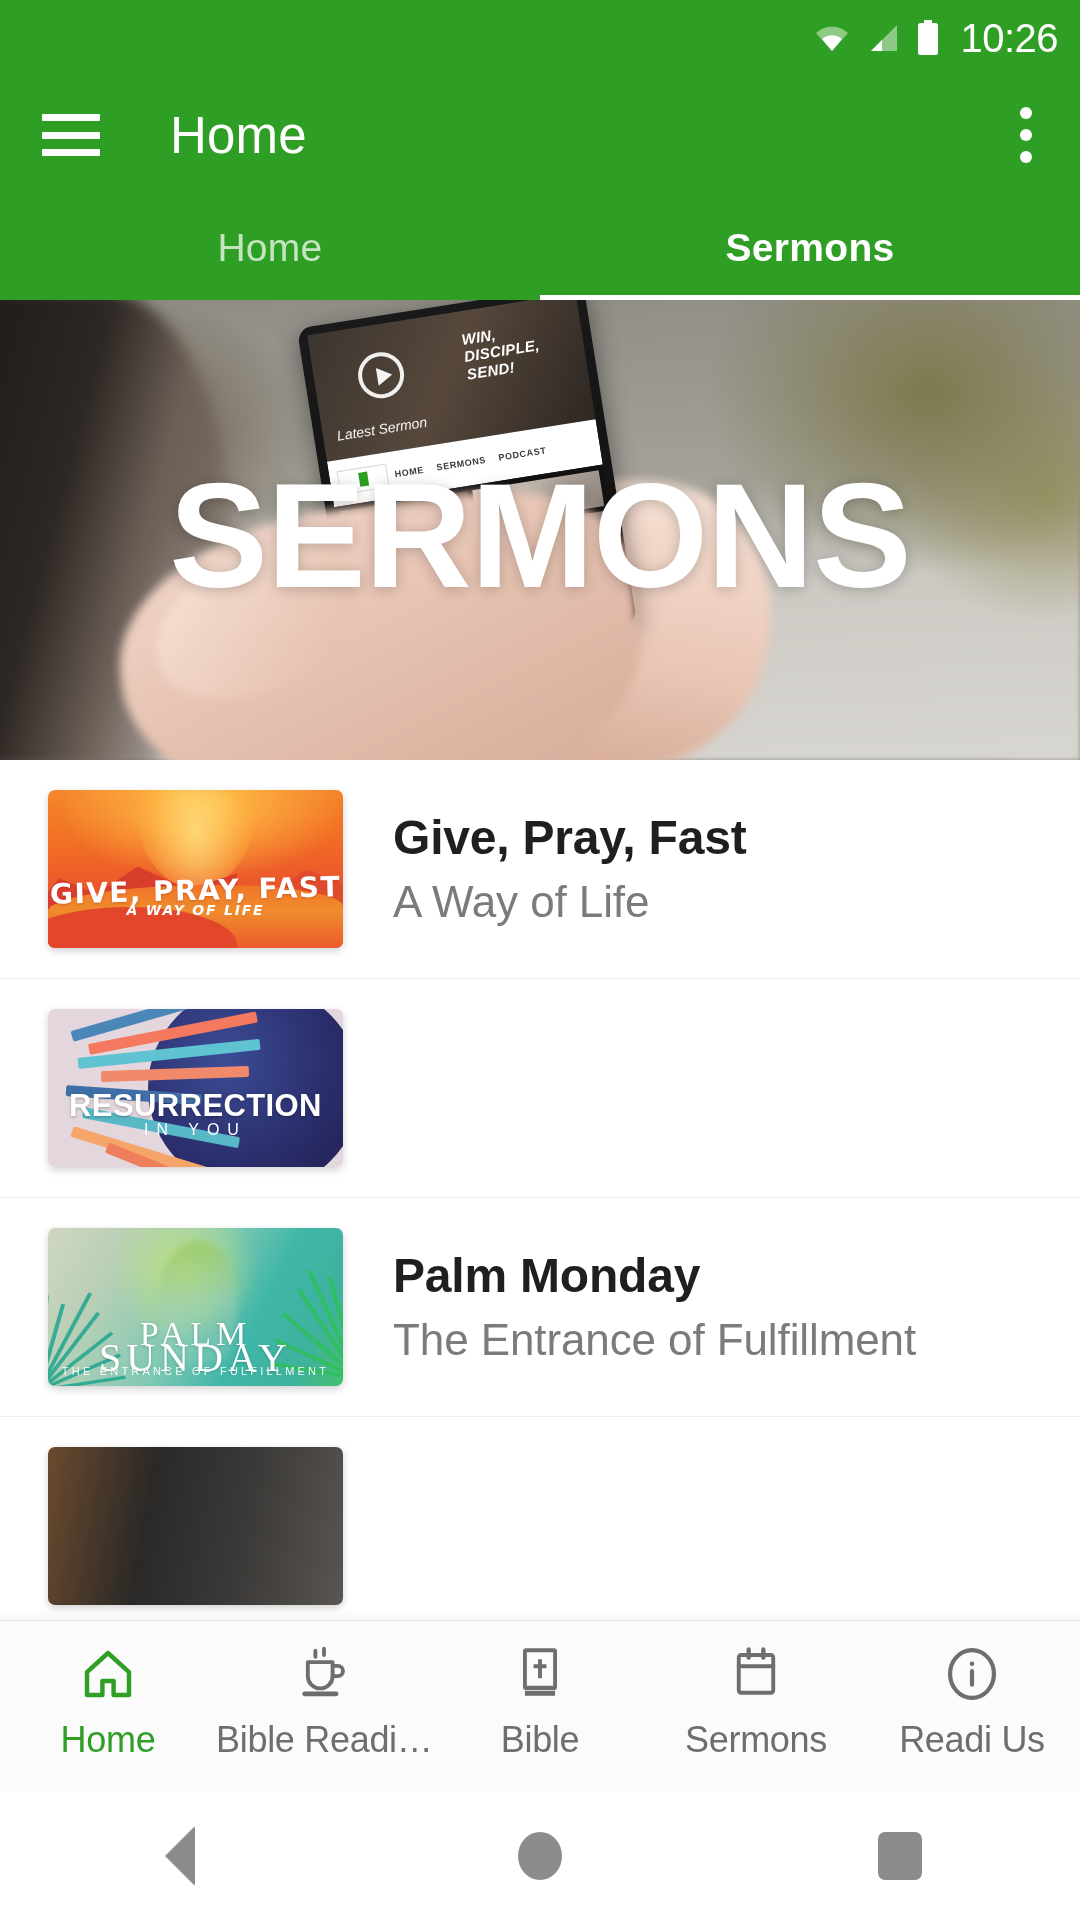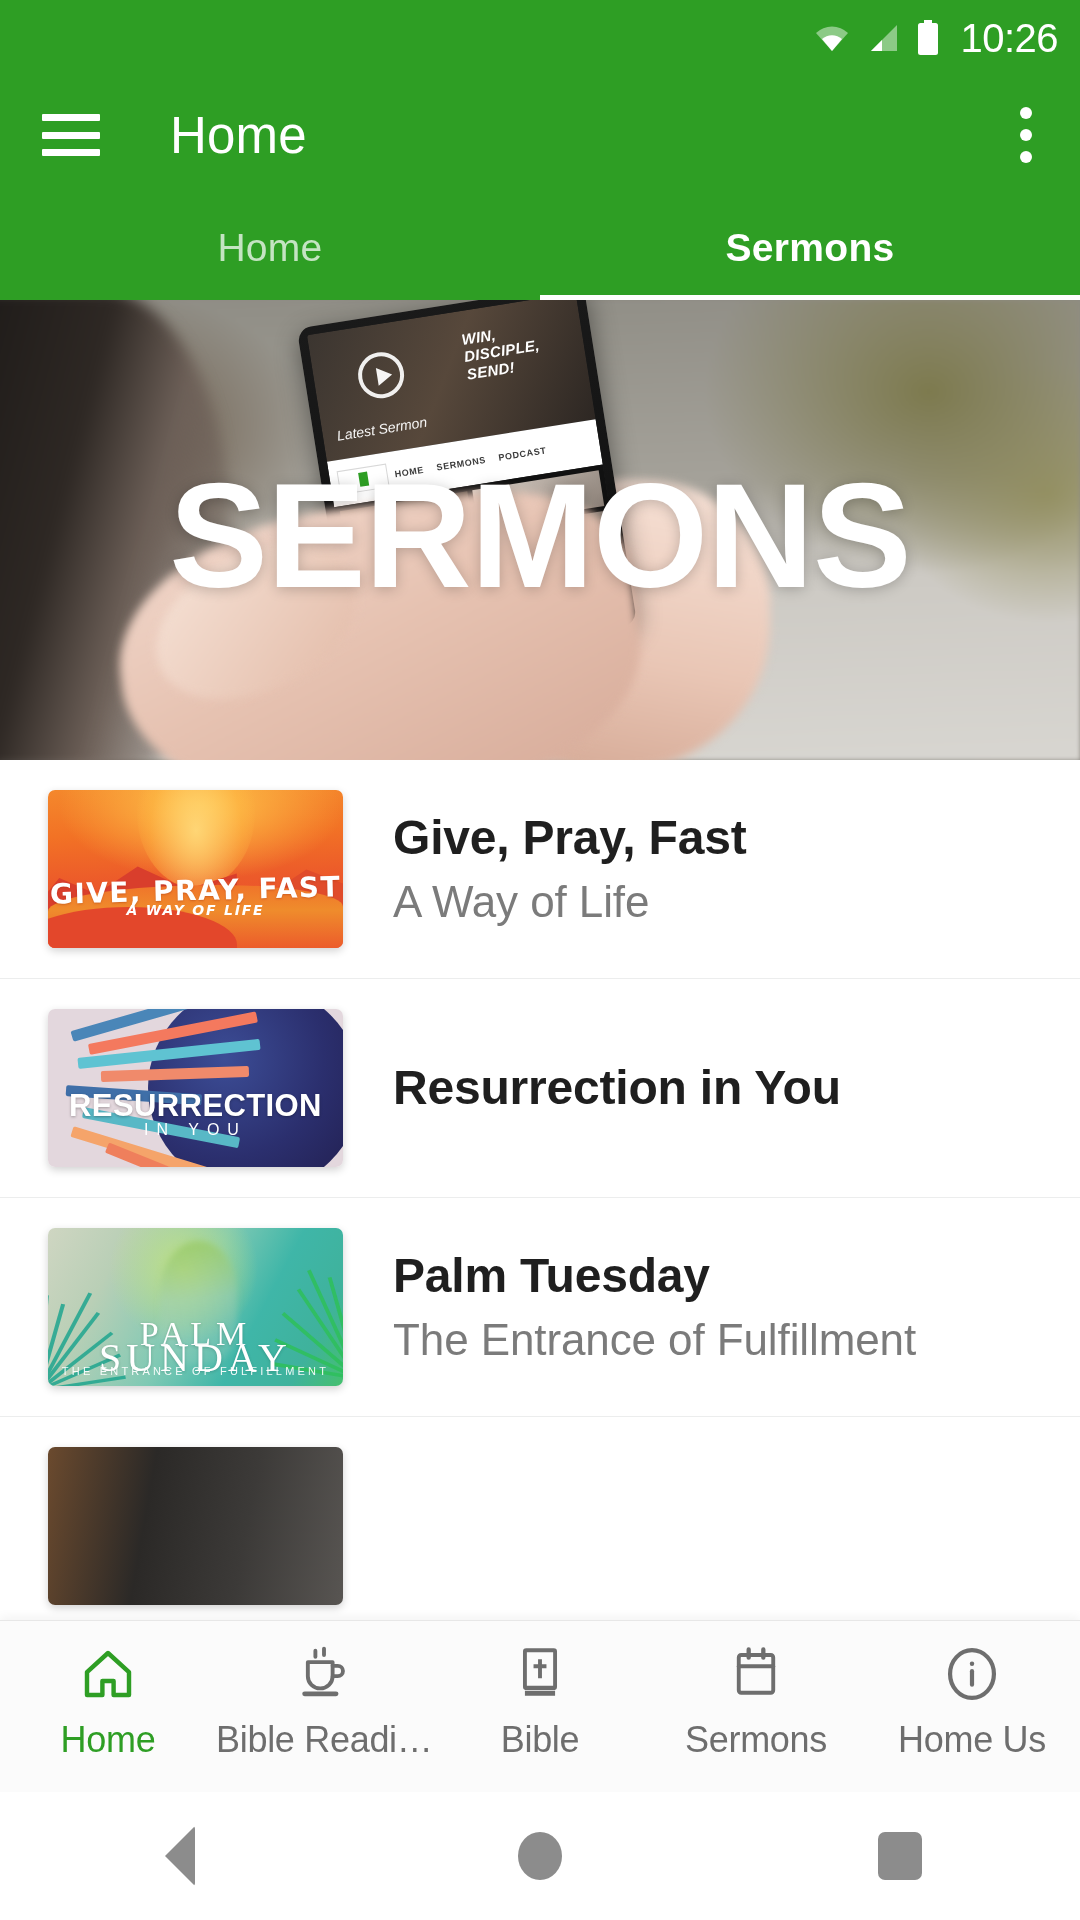--- a/index.html
+++ b/index.html
@@ -437,23 +437,20 @@
           <div class="res-sh" style="left:10%;top:31%;width:62%;background:#5fc3d2;transform:rotate(-6deg);"></div>
           <div class="res-sh" style="left:18%;top:39%;width:50%;background:#f08a6b;transform:rotate(-2deg);"></div>
           <div class="res-sh" style="left:6%;top:48%;width:46%;background:#3f6fa8;transform:rotate(4deg);"></div>
           <div class="res-sh" style="left:12%;top:62%;width:54%;background:#58b8c6;transform:rotate(11deg);"></div>
           <div class="res-sh" style="left:8%;top:74%;width:48%;background:#f5a46a;transform:rotate(17deg);"></div>
           <div class="res-sh" style="left:20%;top:84%;width:44%;background:#ef7f5c;transform:rotate(22deg);"></div>
           <div class="res-txt1">RESURRECTION</div>
           <div class="res-txt2">IN YOU</div>
         </div>
       </div>
-      <div class="row-text">
-        <div class="row-title">Resurrection in You</div>
-      </div>
     </div>
 
     <div class="row">
       <div class="thumb">
         <div class="art-palm">
           <div class="palm-fig"></div>
           <svg class="frond" style="left:-4%;top:34%;width:46%;height:70%;" viewBox="0 0 100 100" preserveAspectRatio="none">
             <g stroke="#1fa58f" stroke-width="3" fill="none" opacity="0.85">
               <path d="M2 98 L46 28"></path>
                 <path d="M2 98 L20 20"></path>
@@ -474,21 +471,21 @@
                 <path d="M98 96 L32 84"></path>
               <path d="M98 96 L92 8"></path>
             </g>
           </svg>
           <div class="palm-txt1">PALM</div>
           <div class="palm-txt2">SUNDAY</div>
           <div class="palm-txt3">THE ENTRANCE OF FULFILLMENT</div>
         </div>
       </div>
       <div class="row-text">
-        <div class="row-title">Palm Tuesday</div>
+        <div class="row-title">Palm Monday</div>
         <div class="row-sub">The Entrance of Fulfillment</div>
       </div>
     </div>
 
     <div class="row row-partial">
       <div class="thumb">
         <div class="art-next"></div>
       </div>
       <div class="row-text">
         <div class="row-title"></div>
@@ -544,21 +541,21 @@
     </div>
 
     <div class="nav-item">
       <span class="nav-icon">
         <svg width="56" height="56" viewBox="0 0 24 24" fill="none" stroke="#6e6e6e" stroke-width="1.8" stroke-linecap="round">
           <ellipse cx="12" cy="12" rx="9.4" ry="10.2"></ellipse>
           <circle cx="12" cy="7.6" r="0.95" fill="#6e6e6e" stroke="none"></circle>
           <path d="M12 10.8 V16.6"></path>
         </svg>
       </span>
-      <span class="nav-label">Home Us</span>
+      <span class="nav-label">Readi Us</span>
     </div>
 
   </div>
 
   <div class="sys-nav">
     <div class="sys-btn">
       <span class="sys-back"></span>
     </div>
     <div class="sys-btn">
       <span class="sys-home"></span>

